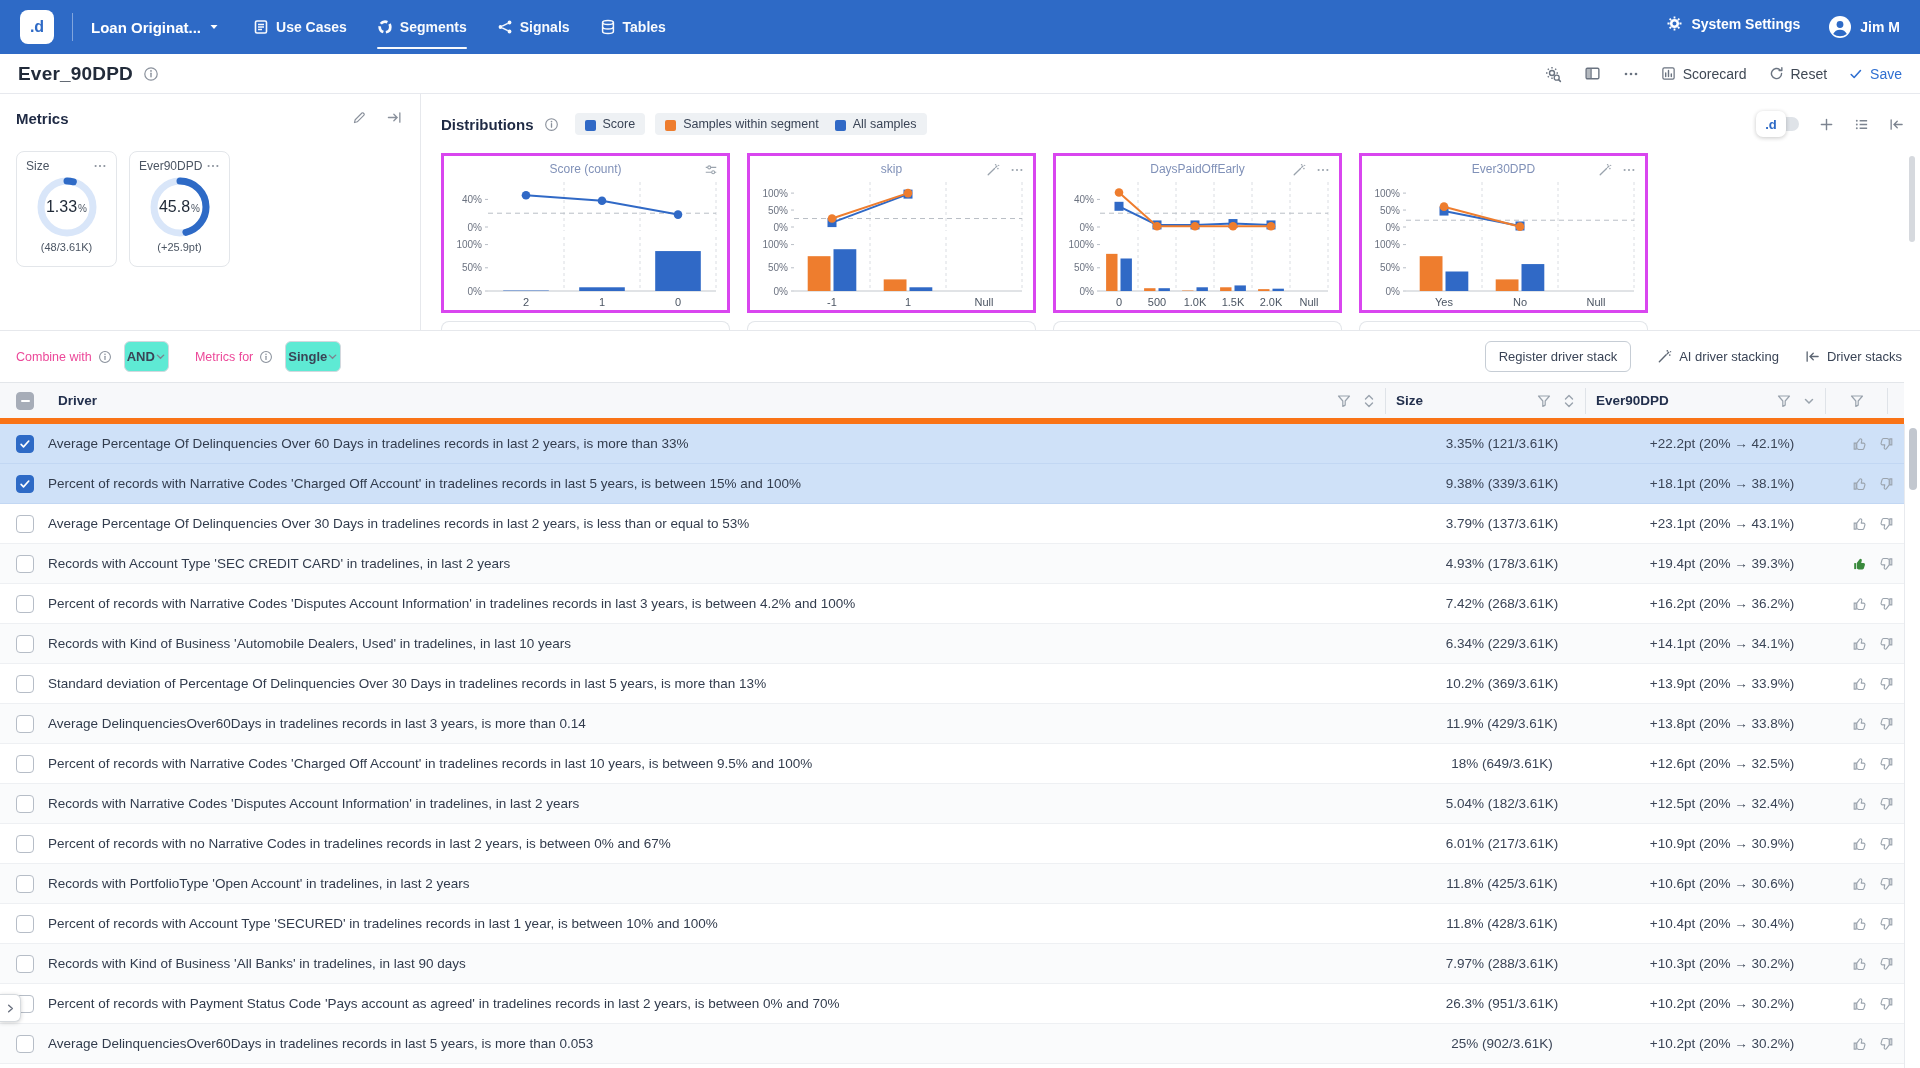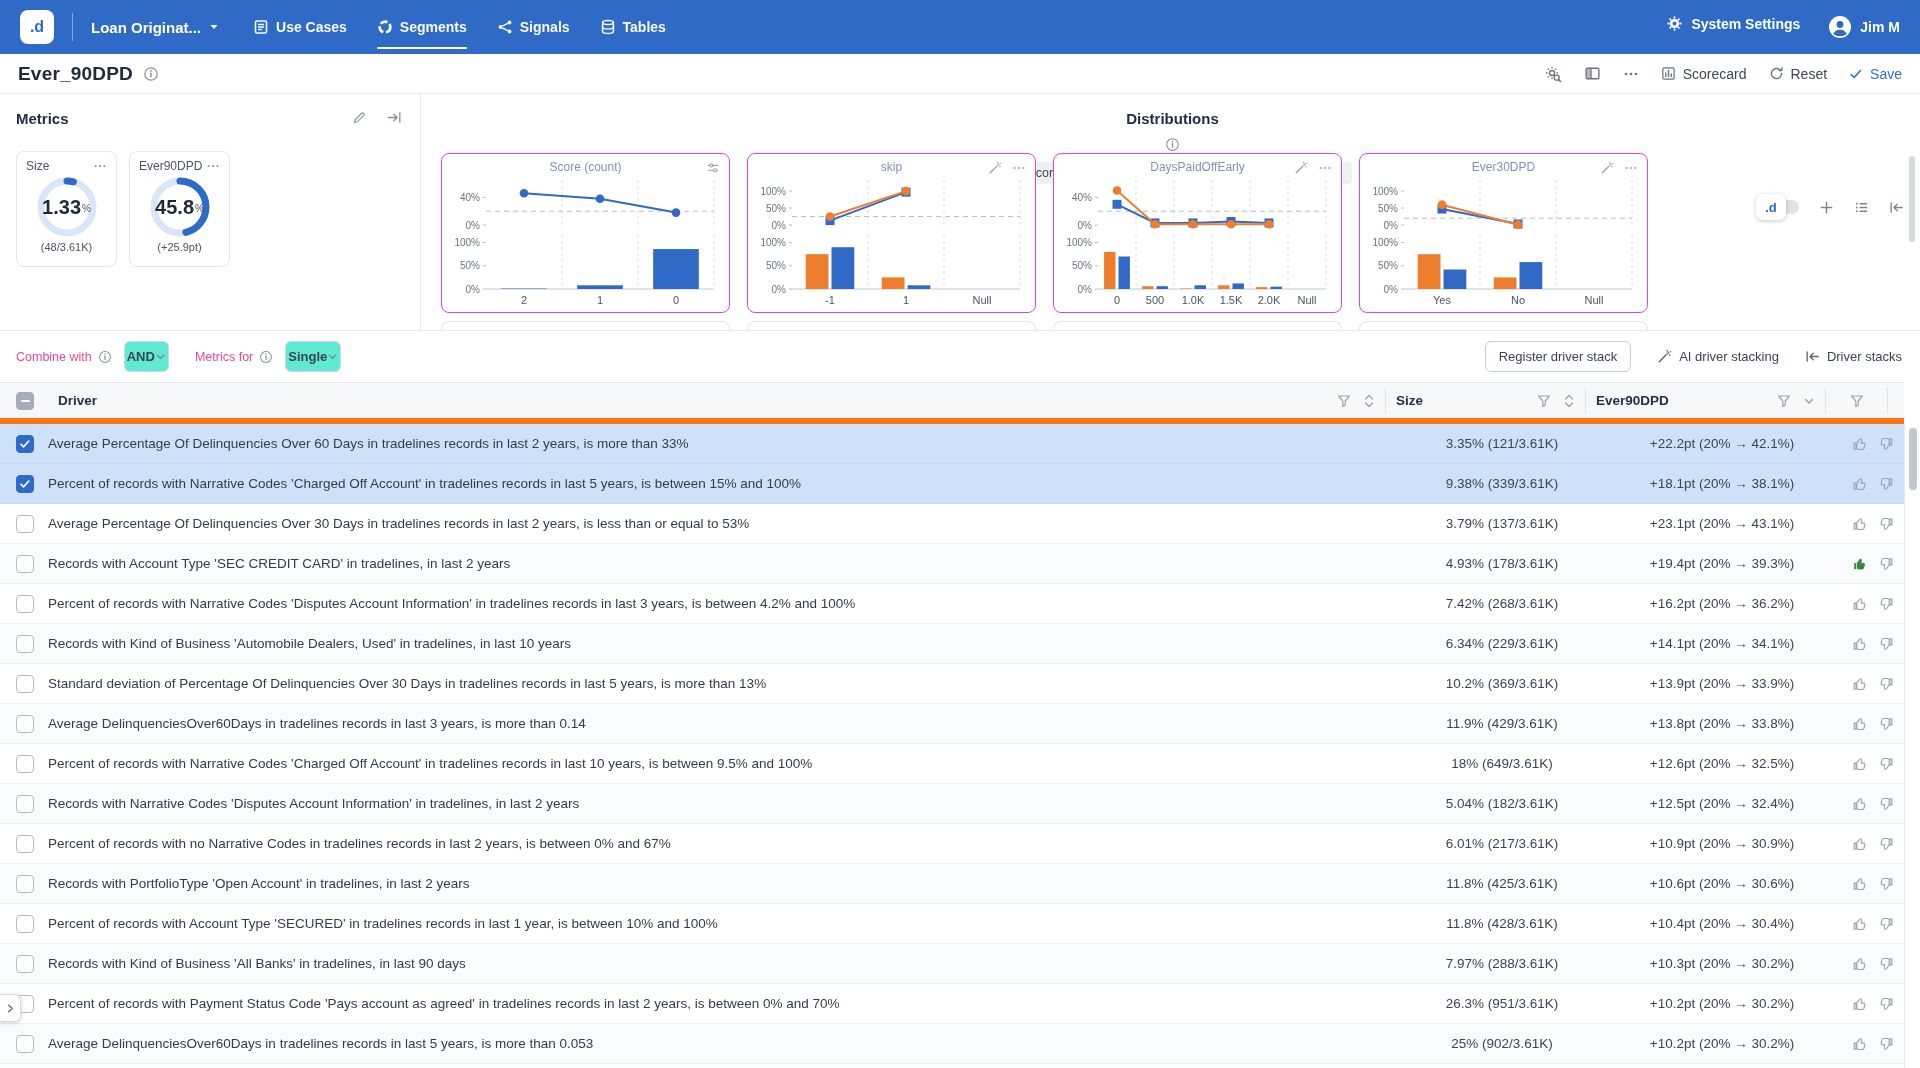--- a/index.html
+++ b/index.html
@@ -35,36 +35,36 @@
   .panel-header { display:flex; align-items:flex-start; height:28px; }
   .panel-title { font-size:15px; font-weight:700; color:#1f2a44; }
   .metrics-icons { margin-left:auto; display:flex; gap:20px; color:#8a919c; }
   .metric-cards { display:flex; gap:12px; margin-top:13px; }
   .metric-card { width:101px; height:116px; border:1px solid #e3e6ea; border-radius:8px; padding:7px 9px 0; background:#fff; }
   .mc-top { display:flex; align-items:center; }
   .mc-label { font-size:12px; color:#4b5563; white-space:nowrap; overflow:hidden; }
   .mc-menu { margin-left:auto; color:#8a919c; display:flex; cursor:pointer; }
   .gauge-wrap { position:relative; width:62px; height:62px; margin:3px auto 0; }
   .gauge-val { position:absolute; inset:0; display:flex; align-items:center; justify-content:center; }
-  .gauge-num { font-size:20px; font-weight:700; color:#1f2937; }
+  .gauge-num { font-size:16px; font-weight:400; color:#1f2937; }
   .gauge-unit { font-size:10px; color:#4b5563; margin-left:1px; margin-top:3px; }
   .mc-caption { text-align:center; font-size:11px; color:#4b5563; margin-top:3px; }
 
   .dists-panel { flex:1; position:relative; padding:16px 16px 0 20px; overflow:hidden; }
-  .dists-header { display:flex; align-items:center; height:28px; gap:10px;flex-direction:column; }
+  .dists-header { display:flex; align-items:center; height:28px; gap:10px; }
   .legend-groups { display:flex; gap:10px; margin-left:6px; }
   .legend-group { display:flex; align-items:center; gap:16px; background:#eef1f4; border-radius:4px; padding:4px 10px; }
   .legend-item { display:flex; align-items:flex-end; gap:7px; font-size:12.5px; color:#3a4456; cursor:pointer; }
   .legend-swatch { width:11px; height:11px; border-radius:2px; }
   .dists-tools { margin-left:auto; display:flex; align-items:center; gap:20px; color:#7c8490; }
   .d-toggle { display:flex; align-items:center; cursor:pointer; }
   .d-toggle .d-card { width:30px; height:26px; background:#fff; border-radius:7px; box-shadow:0 1px 4px rgba(0,0,0,.22); display:flex; align-items:center; justify-content:center; color:#2e6ac6; font-weight:bold; font-size:13px; z-index:2; }
   .d-toggle .d-pill { width:20px; height:14px; background:#dfe3e8; border-radius:8px; margin-left:-7px; }
   .charts-row { display:flex; gap:17px; margin-top:15px; }
-  .chart-card { width:289px; height:160px; border:1px solid #d946ef; border-radius:8px; background:#fff; position:relative; padding:5px 6px 0 6px; }
+  .chart-card { width:289px; height:160px; border:3px solid #d946ef; border-radius:0; background:#fff; position:relative; padding:5px 6px 0 6px; }
   .chart-title { text-align:center; font-size:12px; color:#8091b8; height:18px; line-height:16px; }
   .chart-icons { position:absolute; top:7px; right:9px; display:flex; gap:10px; color:#9aa3ad; }
   .chart-stub-row { display:flex; gap:17px; margin-top:8px; }
   .chart-stub { width:289px; height:14px; border:1px solid #e3e6ea; border-bottom:none; border-radius:8px 8px 0 0; background:#fff; }
   .dists-scroll-thumb { position:absolute; right:5px; top:62px; width:6px; height:86px; background:#d6d9de; border-radius:3px; }
 
   
   .controls-row { position:absolute; top:331px; left:0; right:0; height:51px; display:flex; align-items:center; padding:0 18px 0 16px; background:#fff; }
   .ctl-label { font-size:12.5px; color:#ec4899; display:flex; align-items:center; gap:6px; }
   .ctl-select { display:flex; align-items:center; border:1px solid #d3d8de; border-radius:6px; height:31px; padding:0 2px; margin:0 26px 0 12px; font-size:13px; font-weight:700; color:#3a4456; cursor:pointer; background:#5eead4; }

